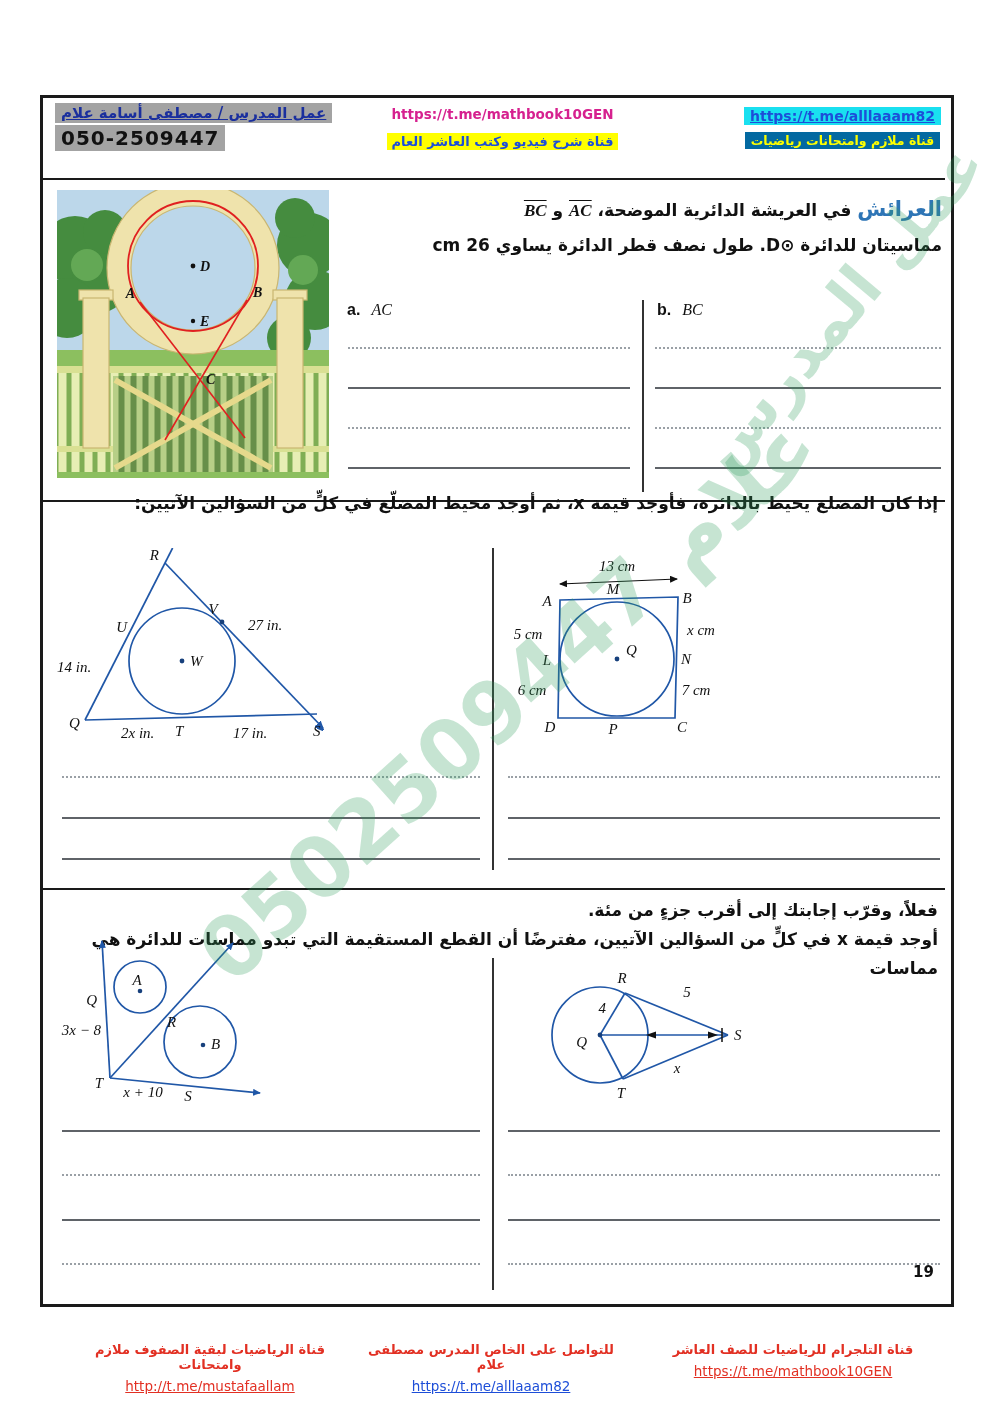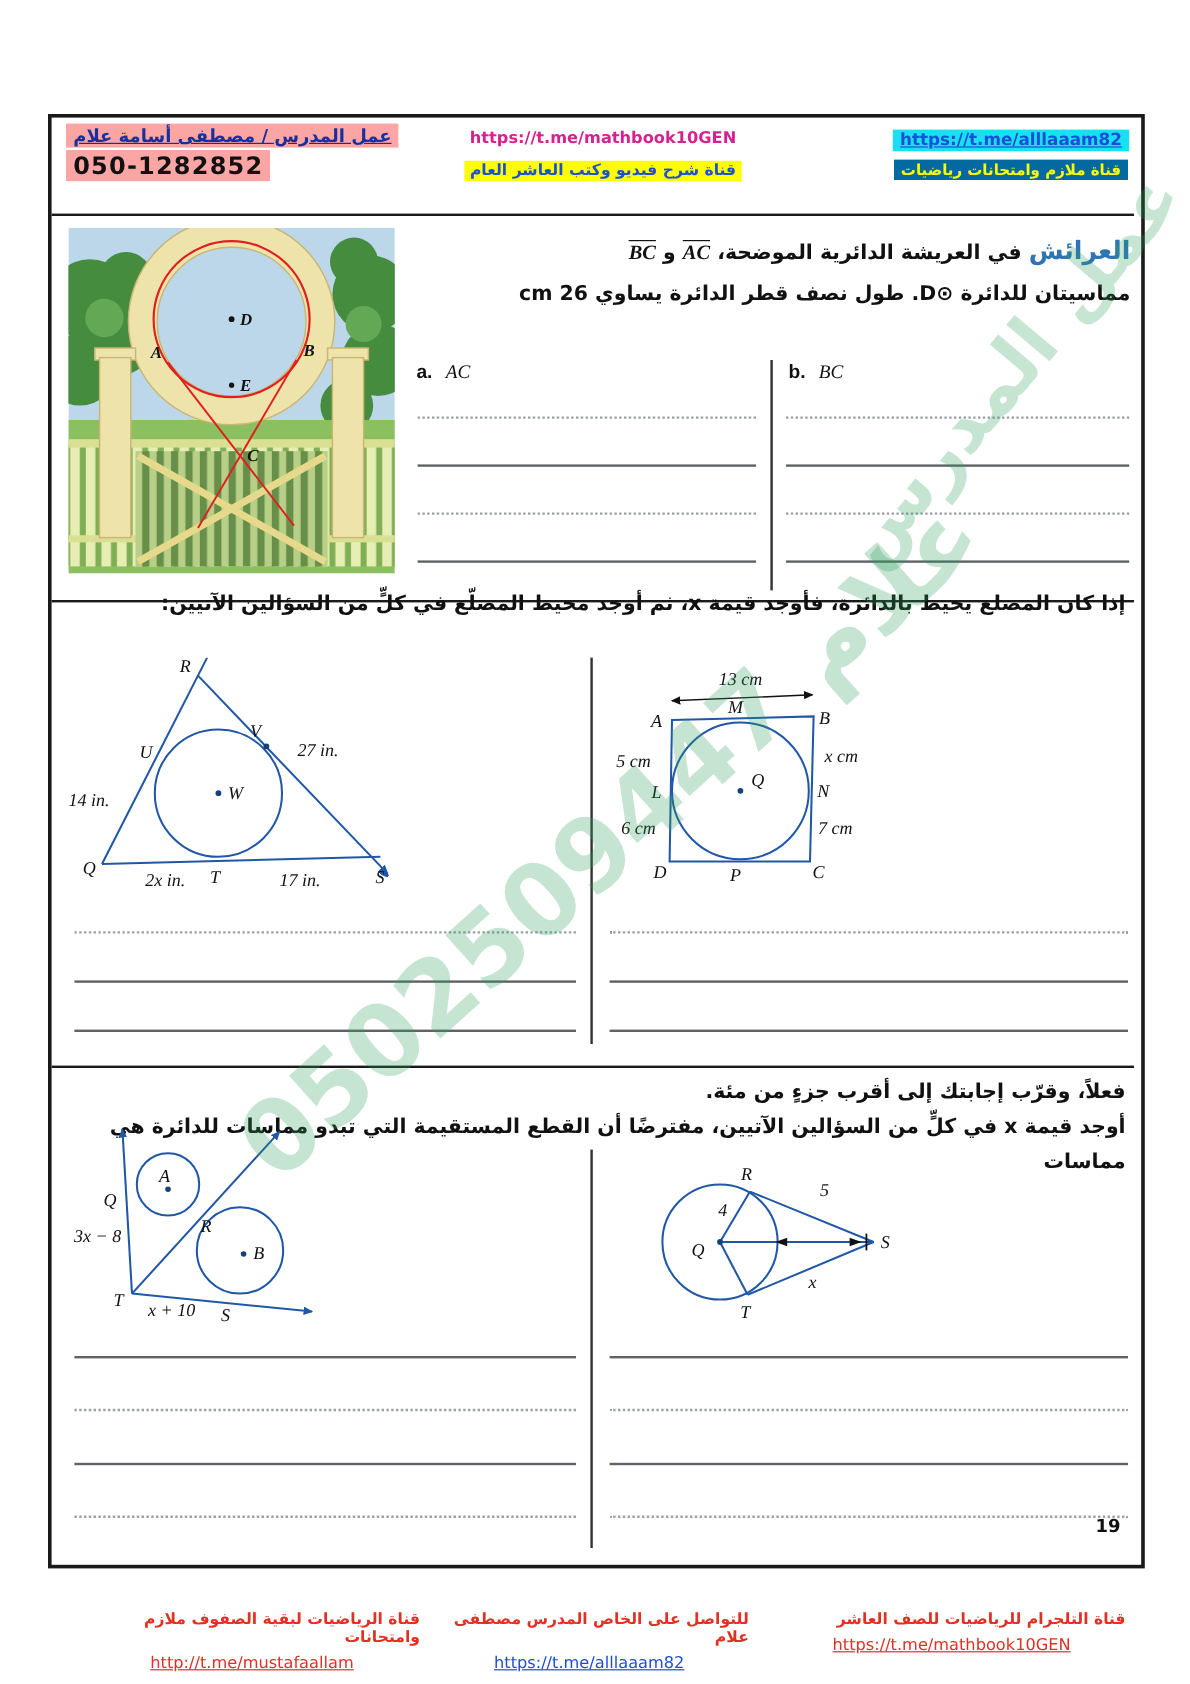--- a/index.html
+++ b/index.html
@@ -7,30 +7,30 @@
        font-family:"DejaVu Sans",sans-serif;overflow:hidden;}
   .abs{position:absolute;}
   .z{z-index:2;}
   .sheet-border{position:absolute;left:40px;top:95px;width:908px;height:1206px;
        border:3px solid #1a1a1a;z-index:1;}
   .hdiv{position:absolute;left:43px;width:902px;border-top:2.5px solid #1a1a1a;z-index:2;}
   .vdiv{position:absolute;border-left:2px solid #333;z-index:2;}
   .ans{position:absolute;z-index:2;height:0;}
   .ans.dot{border-top:2px dotted #9aa0a6;}
   .ans.sol{border-top:2px solid #5f6368;}
-  .rtl{direction:rtl;text-align:right;}
+  .rtl{direction:rtl;}
   .artext{font-size:17px;font-weight:700;line-height:34px;}
   .keyword{font-size:21px;font-weight:800;color:#2e75b6;}
   .mi{font-family:"Liberation Serif",serif;font-style:italic;font-weight:600;}
   .ov{text-decoration:overline;}
   .part{font-size:16px;z-index:2;}
   .part .pfx{font-weight:700;font-family:"Liberation Sans",sans-serif;}
   .part .pnm{font-family:"Liberation Serif",serif;font-style:italic;margin-left:6px;}
   
-  .hl-y{background:#fca5a5;display:inline-block;padding:1px 6px;}
+  .hl-y{background:#a3a3a3;display:inline-block;padding:1px 6px;}
   .teacher{color:#1a2f9e;font-weight:800;font-size:15px;text-decoration:underline;}
   .phone{color:#111;font-weight:800;font-size:20px;letter-spacing:1px;}
   .linkpink{color:#d6218f;font-weight:800;font-size:13.5px;}
   .capblue{background:#ffff00;color:#1d4ed8;font-weight:700;font-size:13px;display:inline-block;padding:1px 5px;}
   .linkcyan{background:#19e0f0;color:#1d4ed8;font-weight:800;font-size:14px;display:inline-block;padding:1px 6px;text-decoration:underline;}
   .capgreen{background:#0369a1;color:#ffff00;font-weight:700;font-size:12.5px;display:inline-block;padding:1px 6px;}
   
   svg text{font-family:"Liberation Serif",serif;font-style:italic;font-size:15px;fill:#111;}
   svg text.archlbl{font-weight:700;font-size:14px;}
   
@@ -49,21 +49,21 @@
 </head>
 <body>
 
 <div class="wm" id="wm1">عمل المدرس</div>
 <div class="wm" id="wm2">علام 0502509447</div>
 
 <div class="sheet-border"></div>
 
 <div class="abs z" style="left:55px;top:103px;width:300px;">
   <div><span class="hl-y teacher">عمل المدرس / مصطفى أسامة علام</span></div>
-  <div style="margin-top:2px;"><span class="hl-y phone">050-1282852</span></div>
+  <div style="margin-top:2px;"><span class="hl-y phone">050-2509447</span></div>
 </div>
 
 <div class="abs z" style="left:385px;top:104px;width:235px;text-align:center;">
   <div><span class="linkpink">https://t.me/mathbook10GEN</span></div>
   <div style="margin-top:8px;"><span class="capblue rtl">قناة شرح فيديو وكتب العاشر العام</span></div>
 </div>
 
 <div class="abs z" style="left:740px;top:106px;width:205px;text-align:center;">
   <div><span class="linkcyan">https://t.me/alllaaam82</span></div>
   <div style="margin-top:5px;"><span class="capgreen rtl">قناة ملازم وامتحانات رياضيات</span></div>

